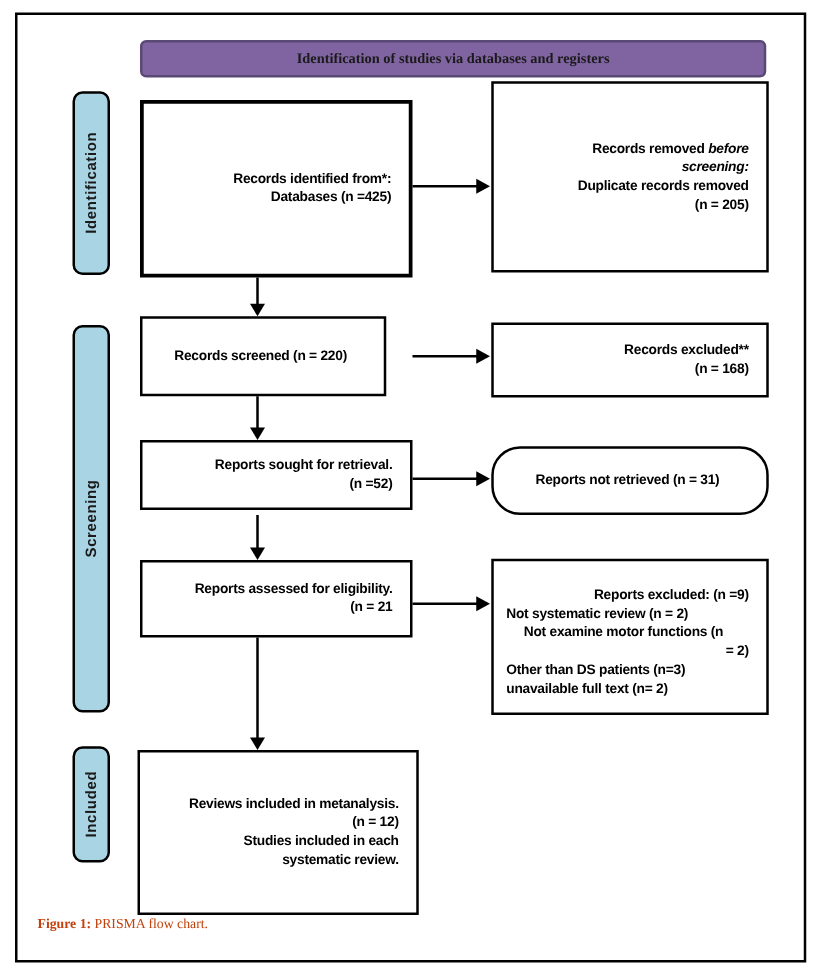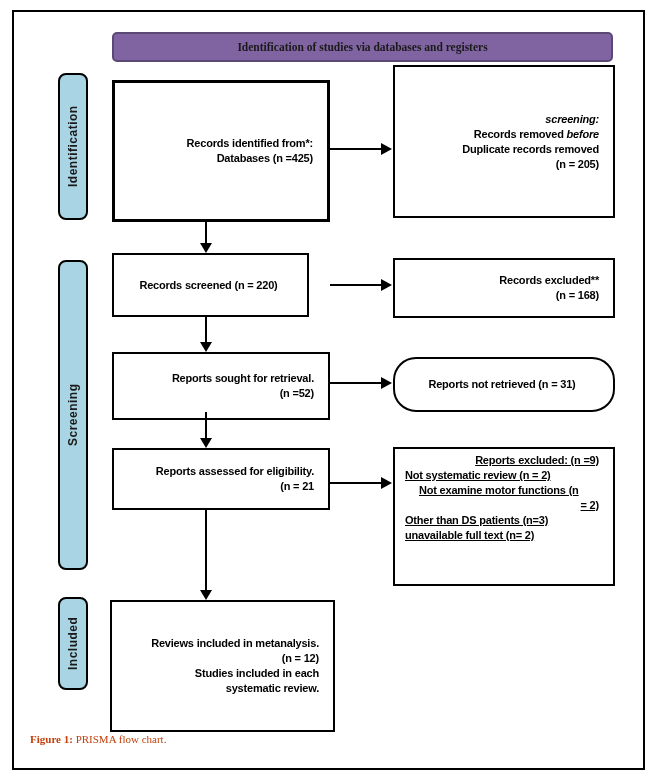--- a/index.html
+++ b/index.html
@@ -26,24 +26,24 @@
     padding:4px 14px 4px 10px;}
   .fbox .l-right{text-align:right;}
   .fbox .l-center{text-align:center;}
   .fbox .l-left{text-align:left;}
   .fbox .l-indent{text-align:left;padding-left:14px;}
 
   #box-identified{left:112px;top:80px;width:218px;height:142px;border-width:3px;}
   #box-removed{left:393px;top:65px;width:222px;height:153px;}
   #box-screened{left:112px;top:253px;width:197px;height:64px;}
   #box-excluded{left:393px;top:258px;width:222px;height:60px;}
-  #box-sought{left:112px;top:352px;width:218px;height:68px;}
+  #box-sought{left:112px;top:352px;width:218px;height:56px;}
   #box-not-retrieved{left:393px;top:357px;width:222px;height:55px;border-radius:23px;}
   #box-assessed{left:112px;top:448px;width:218px;height:62px;}
-  #box-reports-excluded{left:393px;top:447px;width:222px;height:139px;justify-content:flex-start;padding-top:4px;text-decoration:underline;}
+  #box-reports-excluded{left:393px;top:447px;width:222px;height:125px;justify-content:flex-start;padding-top:20px;}
   #box-included-reviews{left:110px;top:600px;width:225px;height:132px;}
 
   .arrow-line-h{position:absolute;height:2px;background:#000;}
   .arrow-line-v{position:absolute;width:2px;background:#000;}
   .arrow-head-right{position:absolute;width:0;height:0;
     border-top:6px solid transparent;border-bottom:6px solid transparent;border-left:11px solid #000;}
   .arrow-head-down{position:absolute;width:0;height:0;
     border-left:6px solid transparent;border-right:6px solid transparent;border-top:10px solid #000;}
 
   .caption{position:absolute;left:30px;top:733px;font-family:"Liberation Serif",serif;
@@ -69,22 +69,22 @@
   <div class="tab" id="tab-included">
     <span>Included</span>
   </div>
 
   <div class="fbox" id="box-identified">
     <div class="l-right">Records identified from*:</div>
     <div class="l-right">Databases (n =425)</div>
   </div>
 
   <div class="fbox" id="box-removed">
+    <div class="l-right"><span>Records removed </span><i>before</i></div>
     <div class="l-right"><i>screening:</i></div>
-    <div class="l-right"><span>Records removed </span><i>before</i></div>
     <div class="l-right">Duplicate records removed</div>
     <div class="l-right">(n = 205)</div>
   </div>
 
   <div class="fbox" id="box-screened">
     <div class="l-center">Records screened (n = 220)</div>
   </div>
 
   <div class="fbox" id="box-excluded">
     <div class="l-right">Records excluded**</div>

